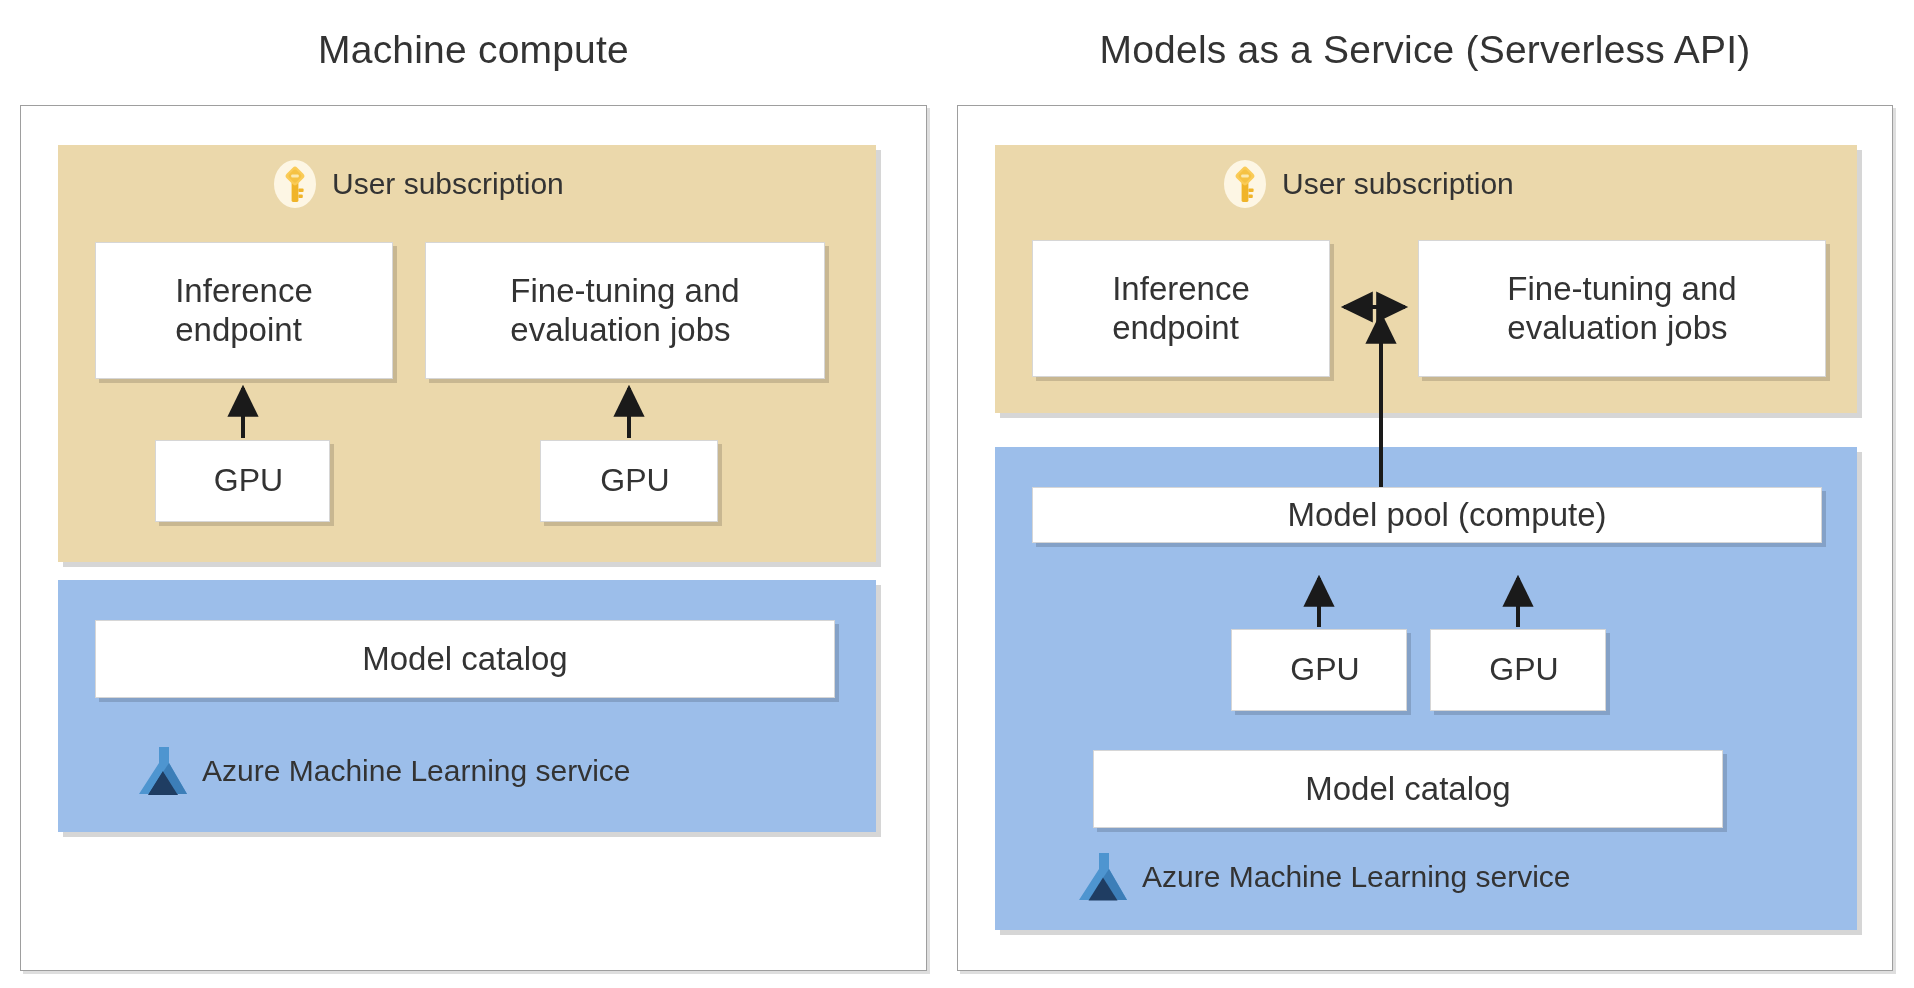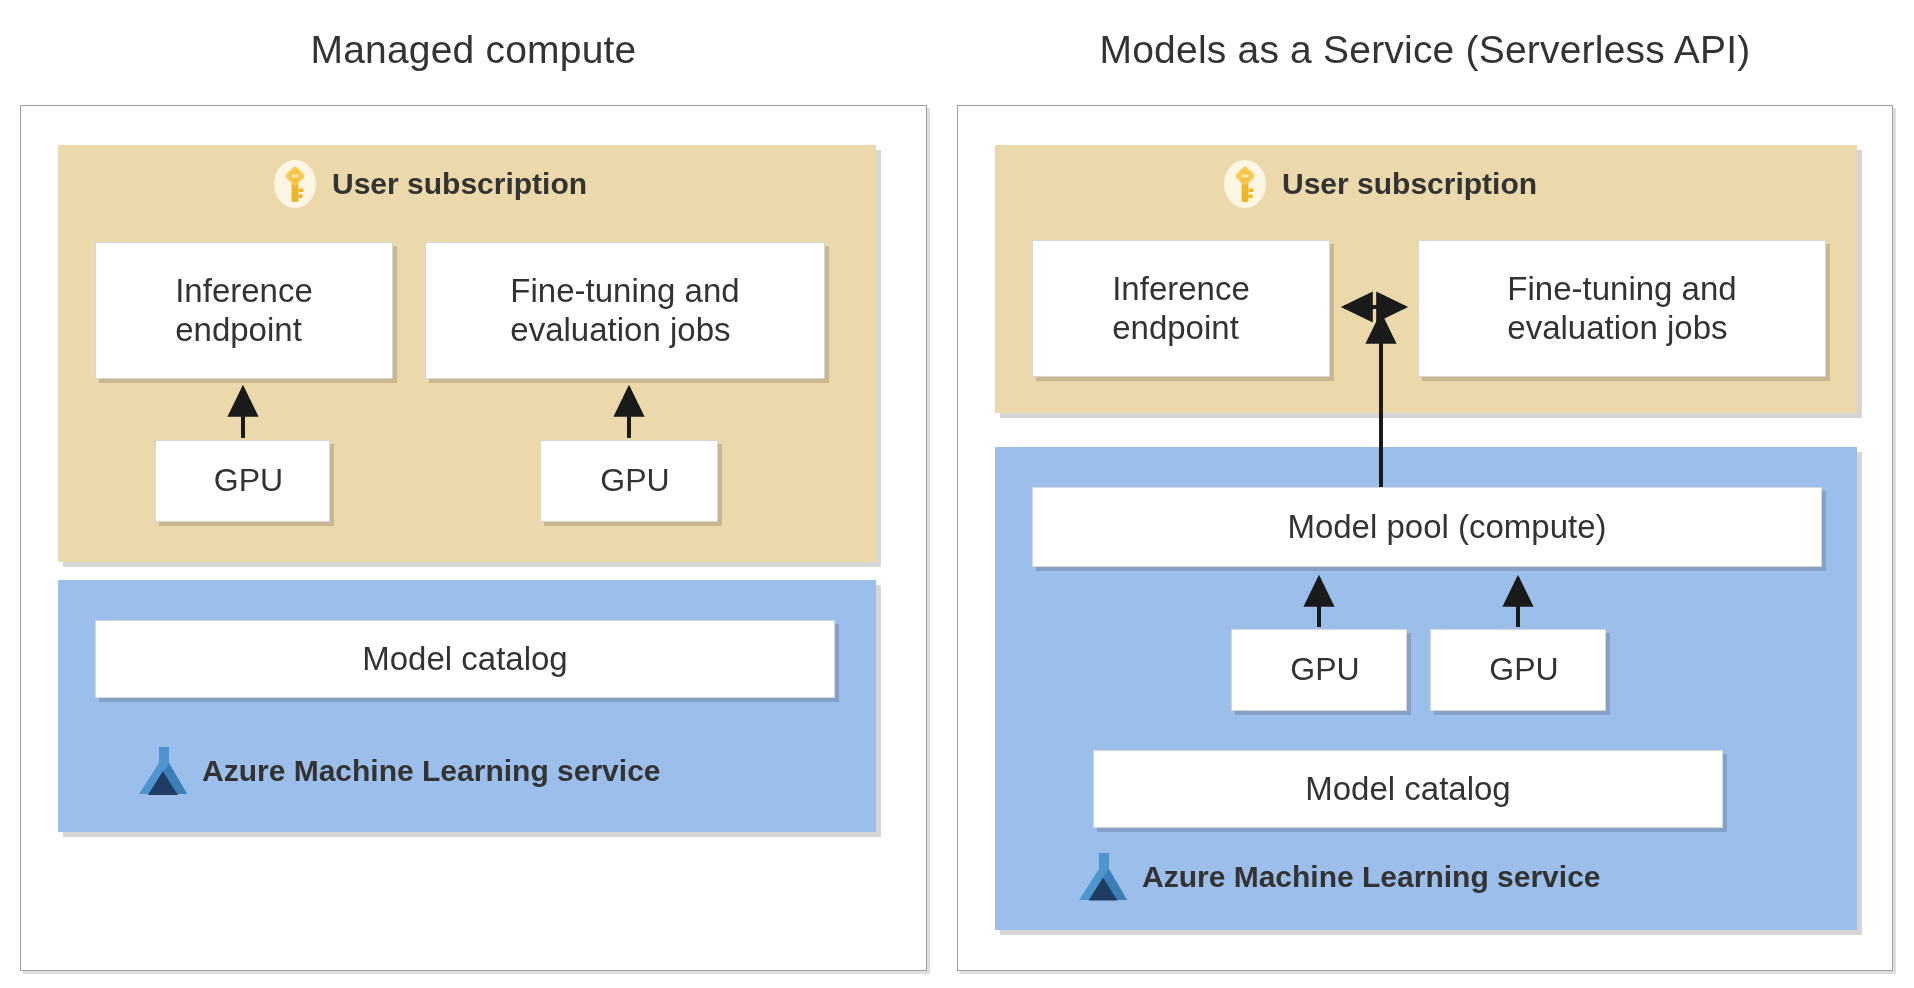--- a/index.html
+++ b/index.html
@@ -60,21 +60,21 @@
   .group-right-beige { left: 995px; top: 145px; width: 862px; height: 268px; }
   .group-right-blue  { left: 995px; top: 447px; width: 862px; height: 483px; }
 
   
   .group-header {
     position: absolute;
     display: flex;
     align-items: center;
     gap: 14px;
     font-size: 30px;
-    font-weight: 700;
+    font-weight: 400;
     color: #333333;
     white-space: nowrap;
   }
   .gh-left-sub    { left: 272px;  top: 158px; }
   .gh-right-sub   { left: 1222px; top: 158px; }
   .gh-left-aml    { left: 138px;  top: 745px; }
   .gh-right-aml   { left: 1078px; top: 851px; }
 
   .icon { display: inline-block; line-height: 0; flex: 0 0 auto; }
 
@@ -100,39 +100,39 @@
   
   .c-l-inference { left: 95px;  top: 242px; width: 298px; height: 137px; }
   .c-l-finetune  { left: 425px; top: 242px; width: 400px; height: 137px; }
   .c-l-gpu1      { left: 155px; top: 440px; width: 175px; height: 82px; }
   .c-l-gpu2      { left: 540px; top: 440px; width: 178px; height: 82px; }
   .c-l-catalog   { left: 95px;  top: 620px; width: 740px; height: 78px; }
 
   
   .c-r-inference { left: 1032px; top: 240px; width: 298px; height: 137px; }
   .c-r-finetune  { left: 1418px; top: 240px; width: 408px; height: 137px; }
-  .c-r-pool      { left: 1032px; top: 487px; width: 790px; height: 80px; padding-left: 48px; }
+  .c-r-pool      { left: 1032px; top: 487px; width: 790px; height: 56px; padding-left: 48px; }
   .c-r-gpu1      { left: 1231px; top: 629px; width: 176px; height: 82px; }
   .c-r-gpu2      { left: 1430px; top: 629px; width: 176px; height: 82px; }
   .c-r-catalog   { left: 1093px; top: 750px; width: 630px; height: 78px; }
 
   
   .arrows {
     position: absolute;
     left: 0; top: 0;
     width: 1914px; height: 988px;
     pointer-events: none;
   }
 </style>
 </head>
 <body>
 
 <div class="diagram">
 
-  <div class="panel-title title-left">Managed compute</div>
+  <div class="panel-title title-left">Machine compute</div>
 
   <div class="panel-title title-right">Models as a Service (Serverless API)</div>
 
   <div class="panel panel-left"></div>
 
   <div class="group group-beige group-left-beige"></div>
 
   <div class="group group-blue group-left-blue"></div>
 
   <div class="group-header gh-left-sub">

